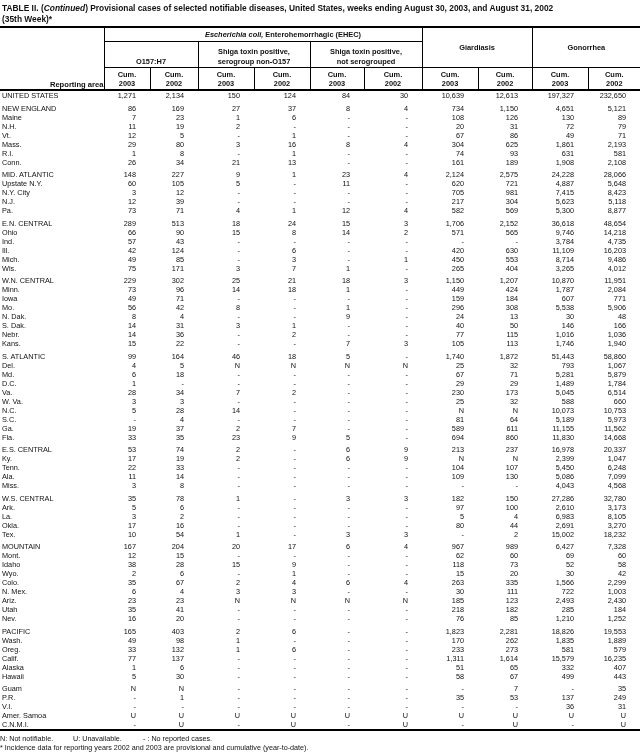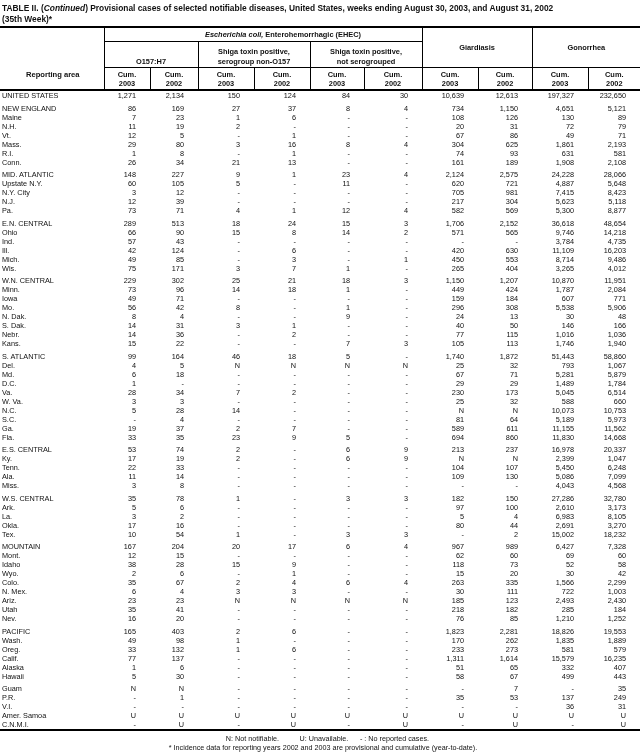--- a/index.html
+++ b/index.html
@@ -3,35 +3,35 @@
 <meta charset="utf-8">
 <style>
   html,body{margin:0;padding:0;background:#fff;}
   body{width:640px;height:752px;font-family:"Liberation Sans","DejaVu Sans",sans-serif;color:#111;-webkit-font-smoothing:none;}
   .page{width:640px;padding:3px 0 0 0;box-sizing:border-box;border-radius:14px;}
   .title{font-size:8.4px;font-weight:bold;line-height:10.5px;padding:0 2px;letter-spacing:0;}
   .title i{font-style:italic;}
   table.maintable{width:638px;border-collapse:collapse;table-layout:fixed;margin-top:2px;border-bottom:2.5px solid #000;}
   thead th, thead td{font-weight:bold;font-size:7.4px;padding:0;}
   thead tr.grow1 > *{border-top:2px solid #000;}
-  td.rpt{vertical-align:bottom;text-align:center;font-size:7.6px;font-weight:bold;padding:0 0 10px 2px;}
+  td.rpt{vertical-align:bottom;text-align:right;font-size:7.6px;font-weight:bold;padding:0 0 0 2px;}
   th.ehec{border-left:1px solid #000;border-right:1px solid #000;border-bottom:1px solid #000;text-align:center;height:13px;font-weight:bold;}
   th.ehec i{font-style:italic;margin-left:40px;}
   th.gia,th.gon{border-left:1px solid #000;border-bottom:1px solid #000;vertical-align:bottom;text-align:center;padding-bottom:15px;}
   th.gia{border-right:1px solid #000;}
   th.sub{border-right:1px solid #000;border-bottom:1px solid #000;text-align:center;vertical-align:bottom;height:24px;padding-bottom:1px;line-height:9.5px;}
   th.sub.first{border-left:1px solid #000;}
   tr.cumrow th{border-left:1px solid #000;border-bottom:2px solid #000;text-align:center;vertical-align:middle;height:21px;line-height:9px;}
   tr.cumrow th:last-child{border-right:none;}
   td.rpt{border-bottom:2px solid #000;}
   tbody td{font-size:7.3px;line-height:9px;height:9px;padding:0;white-space:nowrap;}
   tbody td.area{text-align:left;padding-left:2px;}
   tbody td.num{text-align:right;padding-right:14px;}
   tbody tr.gap td{height:3.5px;line-height:3.5px;font-size:1px;}
-  .footnotes{font-size:7.2px;line-height:9px;padding:3px 0 0 6px;text-align:center;}
+  .footnotes{font-size:7.2px;line-height:9px;padding:3px 0 0 0;}
   .legendline span{display:inline-block;}
   .legendline .seg0{width:71px;}
   .legendline .seg1{width:68px;}
 </style>
 </head>
 <body>
 
 <div class="page">
 
   <div class="title">

